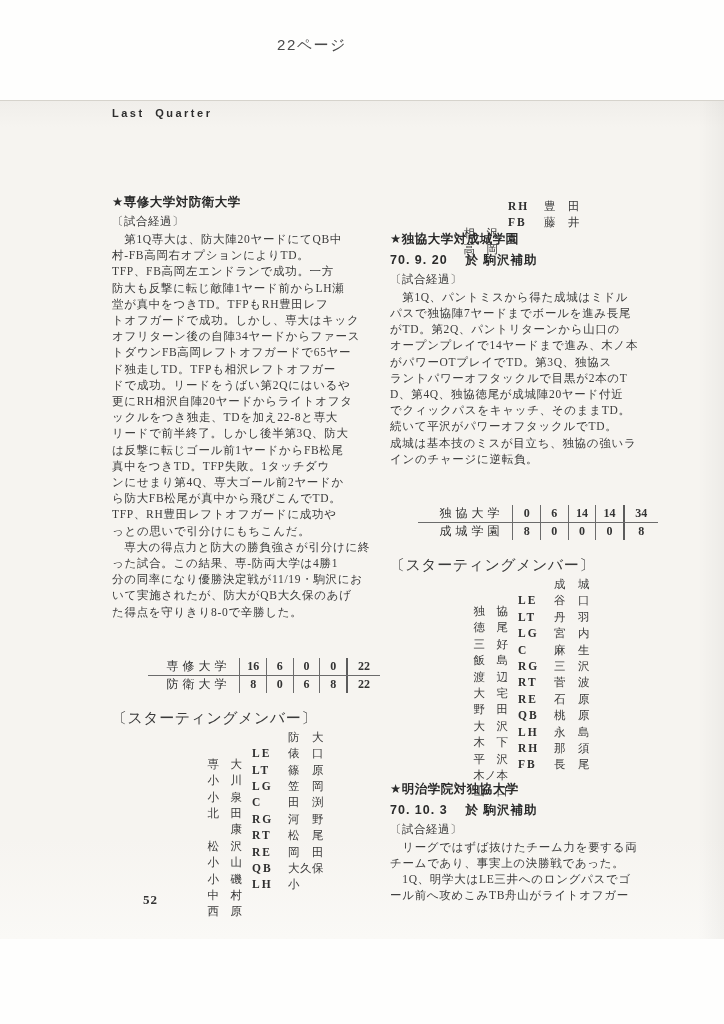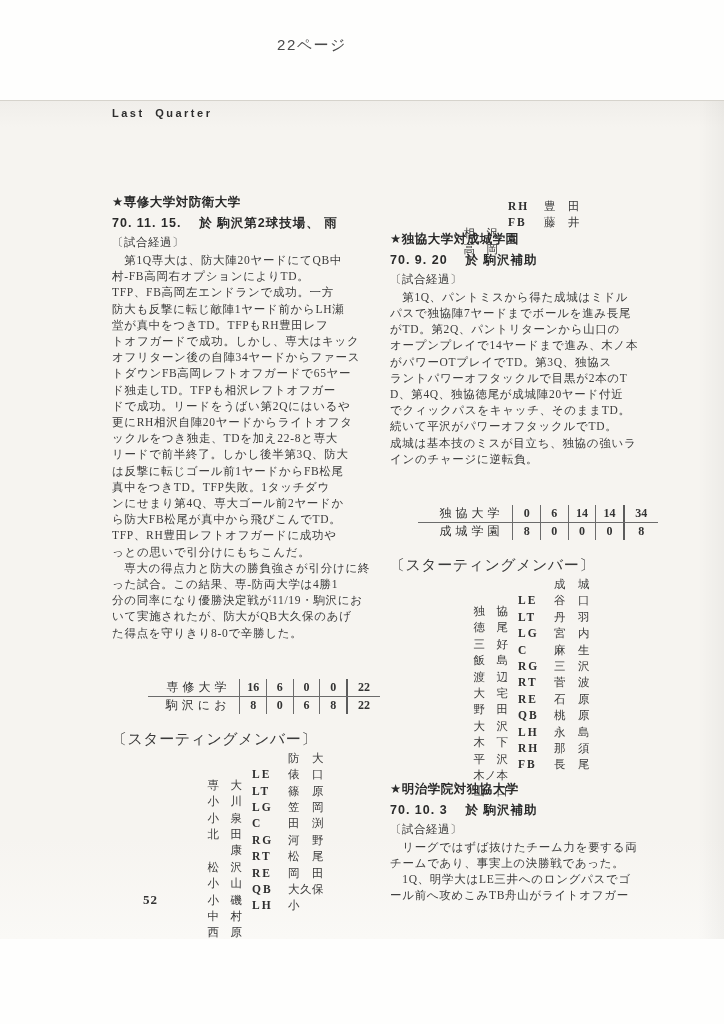--- a/index.html
+++ b/index.html
@@ -77,21 +77,20 @@
 <body>
 
 <div class="top-label">22ページ</div>
 
 <div class="paper">
 
   <div class="lq">Last Quarter</div>
 
   <div class="col col-left">
     <div class="game-title">★専修大学対防衛大学</div>
-    <div class="date-line">70. 11. 15.　 於 駒沢第2球技場、 雨</div>
     <div class="prog-label">〔試合経過〕</div>
 
     <div class="body-lines">
 
     <div class="tline">　第1Q専大は、防大陣20ヤードにてQB中</div>
         <div class="tline">村-FB高岡右オプションによりTD。</div>
         <div class="tline">TFP、FB高岡左エンドランで成功。一方</div>
         <div class="tline">防大も反撃に転じ敵陣1ヤード前からLH瀬</div>
         <div class="tline">堂が真中をつきTD。TFPもRH豊田レフ</div>
         <div class="tline">トオフガードで成功。しかし、専大はキック</div>
@@ -120,21 +119,21 @@
         <div class="sb-row">
           <div class="sb-name">専修大学</div>
           <div class="sb-q">16</div>
           <div class="sb-q">6</div>
           <div class="sb-q">0</div>
           <div class="sb-q">0</div>
           <div class="sb-total">22</div>
         </div>
 
         <div class="sb-row">
-          <div class="sb-name">駒沢にお</div>
+          <div class="sb-name">防衛大学</div>
           <div class="sb-q">8</div>
           <div class="sb-q">0</div>
           <div class="sb-q">6</div>
           <div class="sb-q">8</div>
           <div class="sb-total">22</div>
         </div>
       </div>
 
     <div class="roster-label">〔スターティングメンバー〕</div>
     <div class="roster roster-l">

